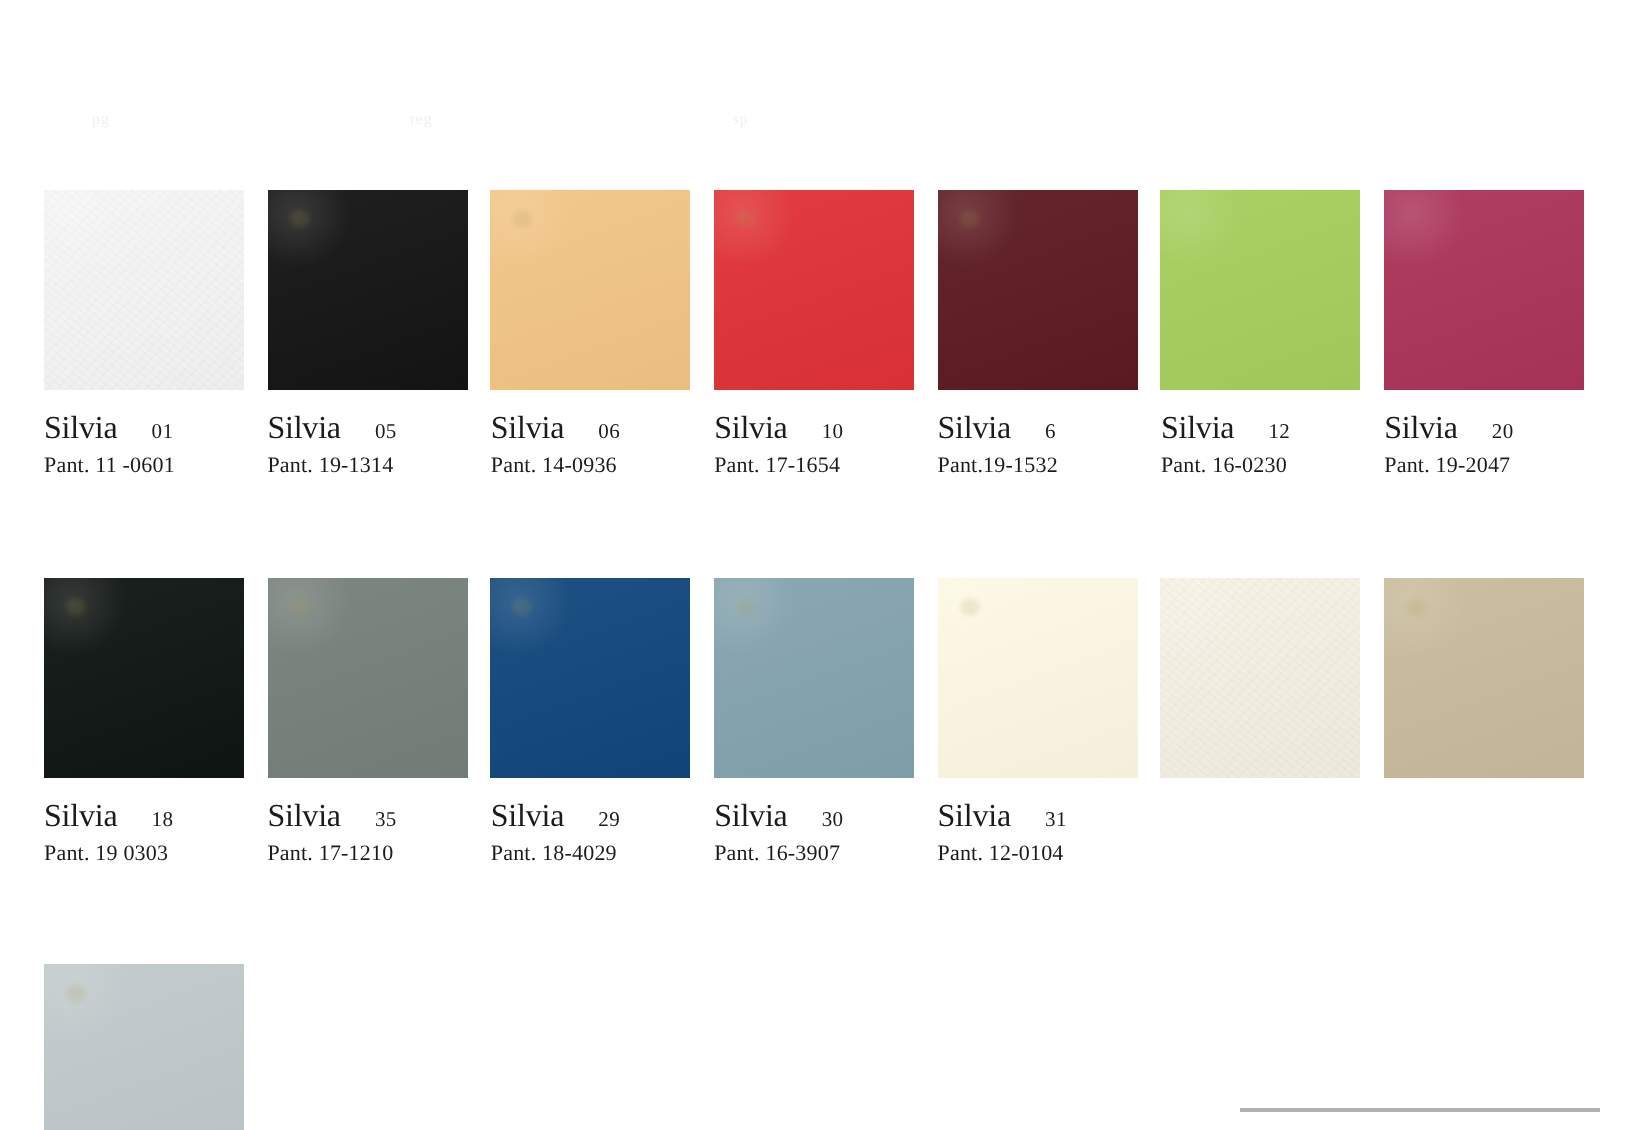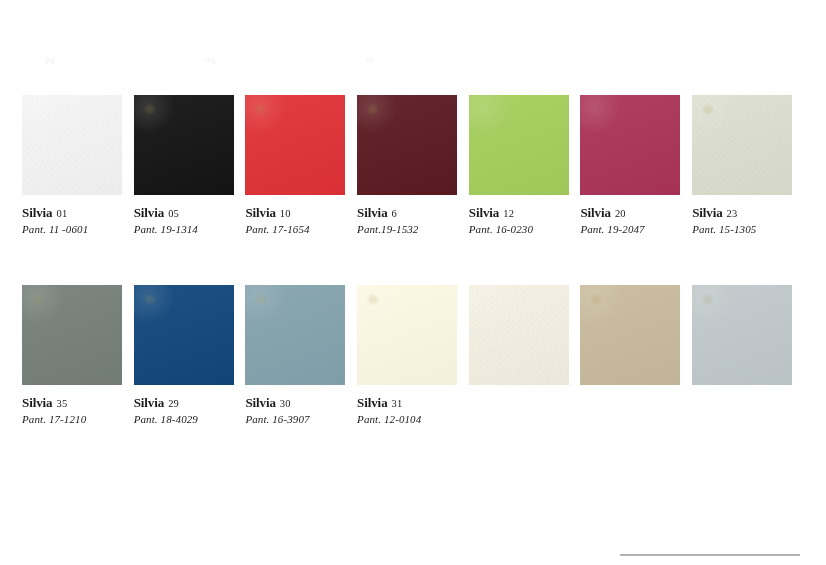--- a/index.html
+++ b/index.html
@@ -96,35 +96,34 @@
     padding-top: 9px;
     line-height: 1.32;
     color: #1b1b1b;
     font-family: "Liberation Serif", serif;
   }
   .line1 {
     font-size: 11.5px;
     white-space: nowrap;
   }
   .brand {
-    font-weight: bold;
-    font-size: 13px;
+    font-weight: normal;
+    font-size: 16px;
     letter-spacing: -0.1px;
   }
   .code {
     font-size: 10.5px;
     letter-spacing: 0.2px;
-    margin-left: 4px;
+    margin-left: 17px;
   }
   .line2 {
     font-size: 11px;
     letter-spacing: 0.1px;
     white-space: nowrap;
     margin-top: 1px;
-    font-style: italic;
   }
 
   
   .bottom-rule {
     position: absolute;
     left: 620px;
     top: 554px;
     width: 180px;
     height: 2px;
     background: #b0b2b4;
@@ -156,20 +155,30 @@
         <div class="swatch" style="background: rgb(20, 20, 20);">
           <div class="sheen"></div>
           <div class="speck"></div>
         </div>
         <div class="caption">
           <div class="line1"><span class="brand">Silvia</span><span class="code">05</span></div>
           <div class="line2">Pant. 19-1314</div>
         </div>
       </div>
       <div class="cell">
+        <div class="swatch" style="background: rgb(242, 197, 133);">
+          <div class="sheen"></div>
+          <div class="speck"></div>
+        </div>
+        <div class="caption">
+          <div class="line1"><span class="brand">Silvia</span><span class="code">06</span></div>
+          <div class="line2">Pant. 14-0936</div>
+        </div>
+      </div>
+      <div class="cell">
         <div class="swatch" style="background: rgb(224, 50, 54);">
           <div class="sheen"></div>
           <div class="speck"></div>
         </div>
         <div class="caption">
           <div class="line1"><span class="brand">Silvia</span><span class="code">10</span></div>
           <div class="line2">Pant. 17-1654</div>
         </div>
       </div>
       <div class="cell">
@@ -194,28 +203,27 @@
       <div class="cell">
         <div class="swatch" style="background: rgb(171, 52, 89);">
           <div class="sheen"></div>
         </div>
         <div class="caption">
           <div class="line1"><span class="brand">Silvia</span><span class="code">20</span></div>
           <div class="line2">Pant. 19-2047</div>
         </div>
       </div>
       <div class="cell">
-        <div class="swatch" style="background: rgb(221, 224, 208);">
-          <div class="sheen"></div>
-          <div class="grain"></div>
-          <div class="speck"></div>
-        </div>
-        <div class="caption">
-          <div class="line1"><span class="brand">Silvia</span><span class="code">23</span></div>
-          <div class="line2">Pant. 15-1305</div>
+        <div class="swatch" style="background: rgb(15, 21, 18);">
+          <div class="sheen"></div>
+          <div class="speck"></div>
+        </div>
+        <div class="caption">
+          <div class="line1"><span class="brand">Silvia</span><span class="code">18</span></div>
+          <div class="line2">Pant. 19 0303</div>
         </div>
       </div>
       <div class="cell">
         <div class="swatch" style="background: rgb(118, 128, 122);">
           <div class="sheen"></div>
           <div class="speck"></div>
         </div>
         <div class="caption">
           <div class="line1"><span class="brand">Silvia</span><span class="code">35</span></div>
           <div class="line2">Pant. 17-1210</div>

